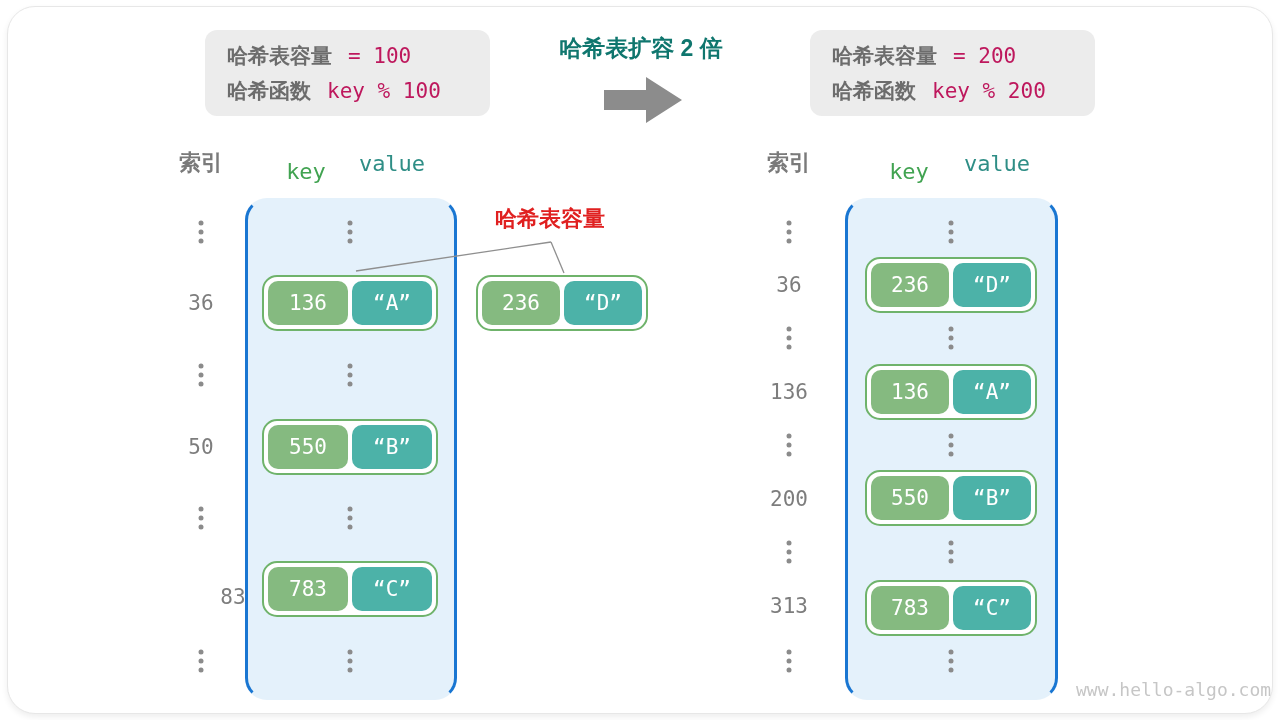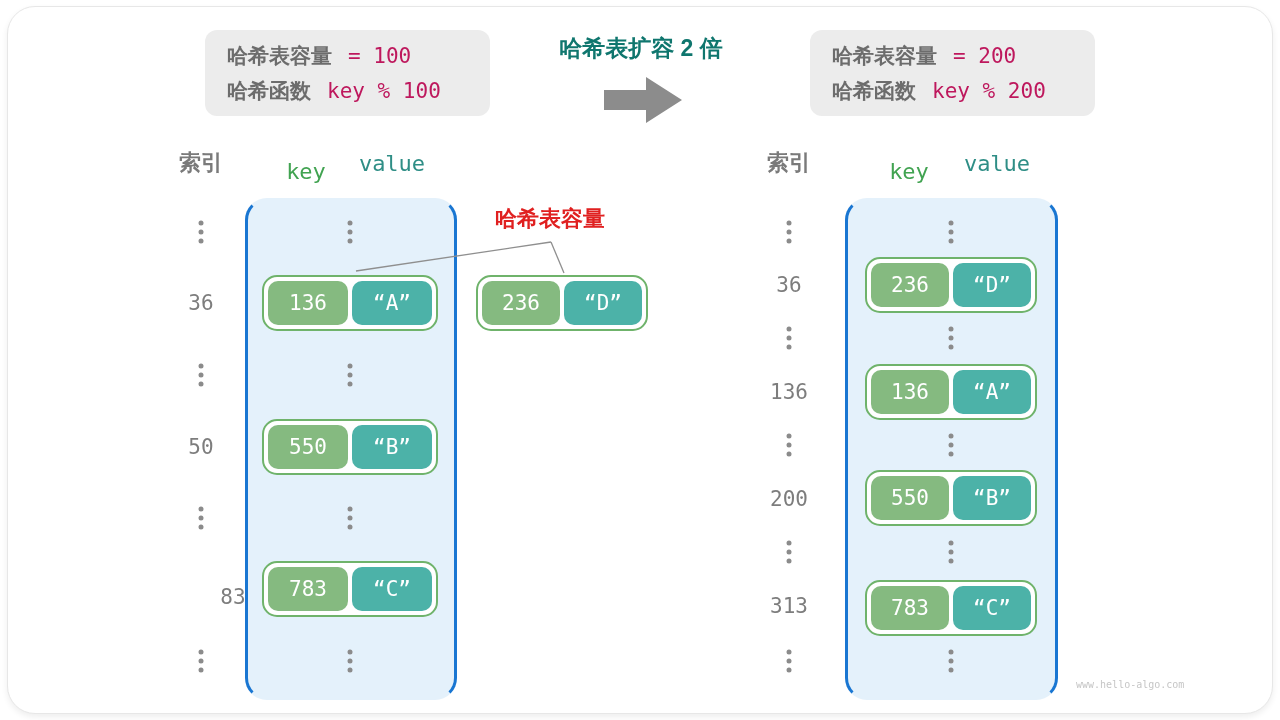--- a/index.html
+++ b/index.html
@@ -43,21 +43,21 @@
   .cell{flex:1;border-radius:10px;color:#ffffff;display:flex;align-items:center;
         justify-content:center;font-family:"DejaVu Sans Mono",monospace;font-size:21px;}
   .cell-key{background:#85ba80;}
   .cell-val{background:#4cb2a8;}
   
   .collision-label{position:absolute;left:470px;top:204px;width:160px;text-align:center;
                    font-size:22px;font-weight:bold;color:#e02020;}
   .lines-svg{position:absolute;left:0;top:0;pointer-events:none;}
   
   .watermark{position:absolute;left:1076px;top:679px;
-             font-family:"DejaVu Sans Mono",monospace;font-size:10px;color:#c6c6c6;}
+             font-family:"DejaVu Sans Mono",monospace;font-size:18px;color:#c6c6c6;}
 </style>
 </head>
 <body>
 
 <div class="card"></div>
 
 <div class="infobox" style="left:205px;top:30px;">
   <div class="info-line">
     <span class="info-label">哈希表容量</span>
     <span class="info-value">= 100</span>

